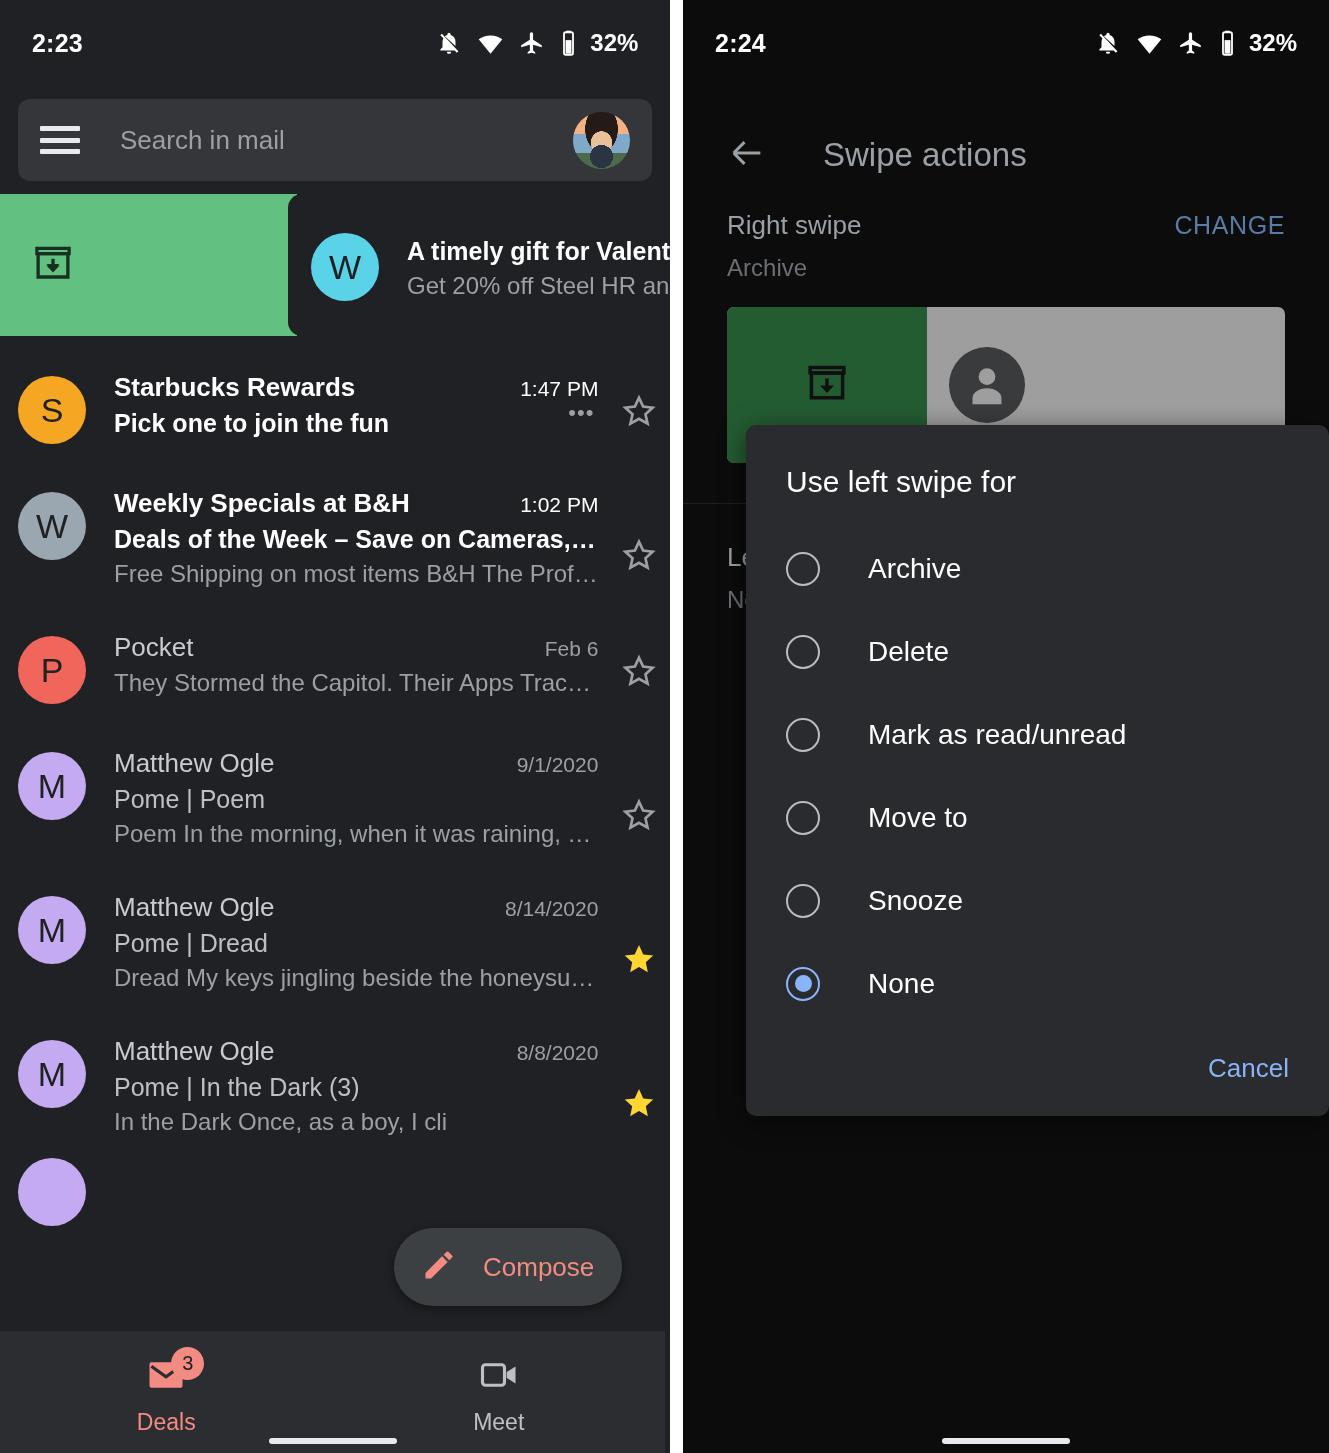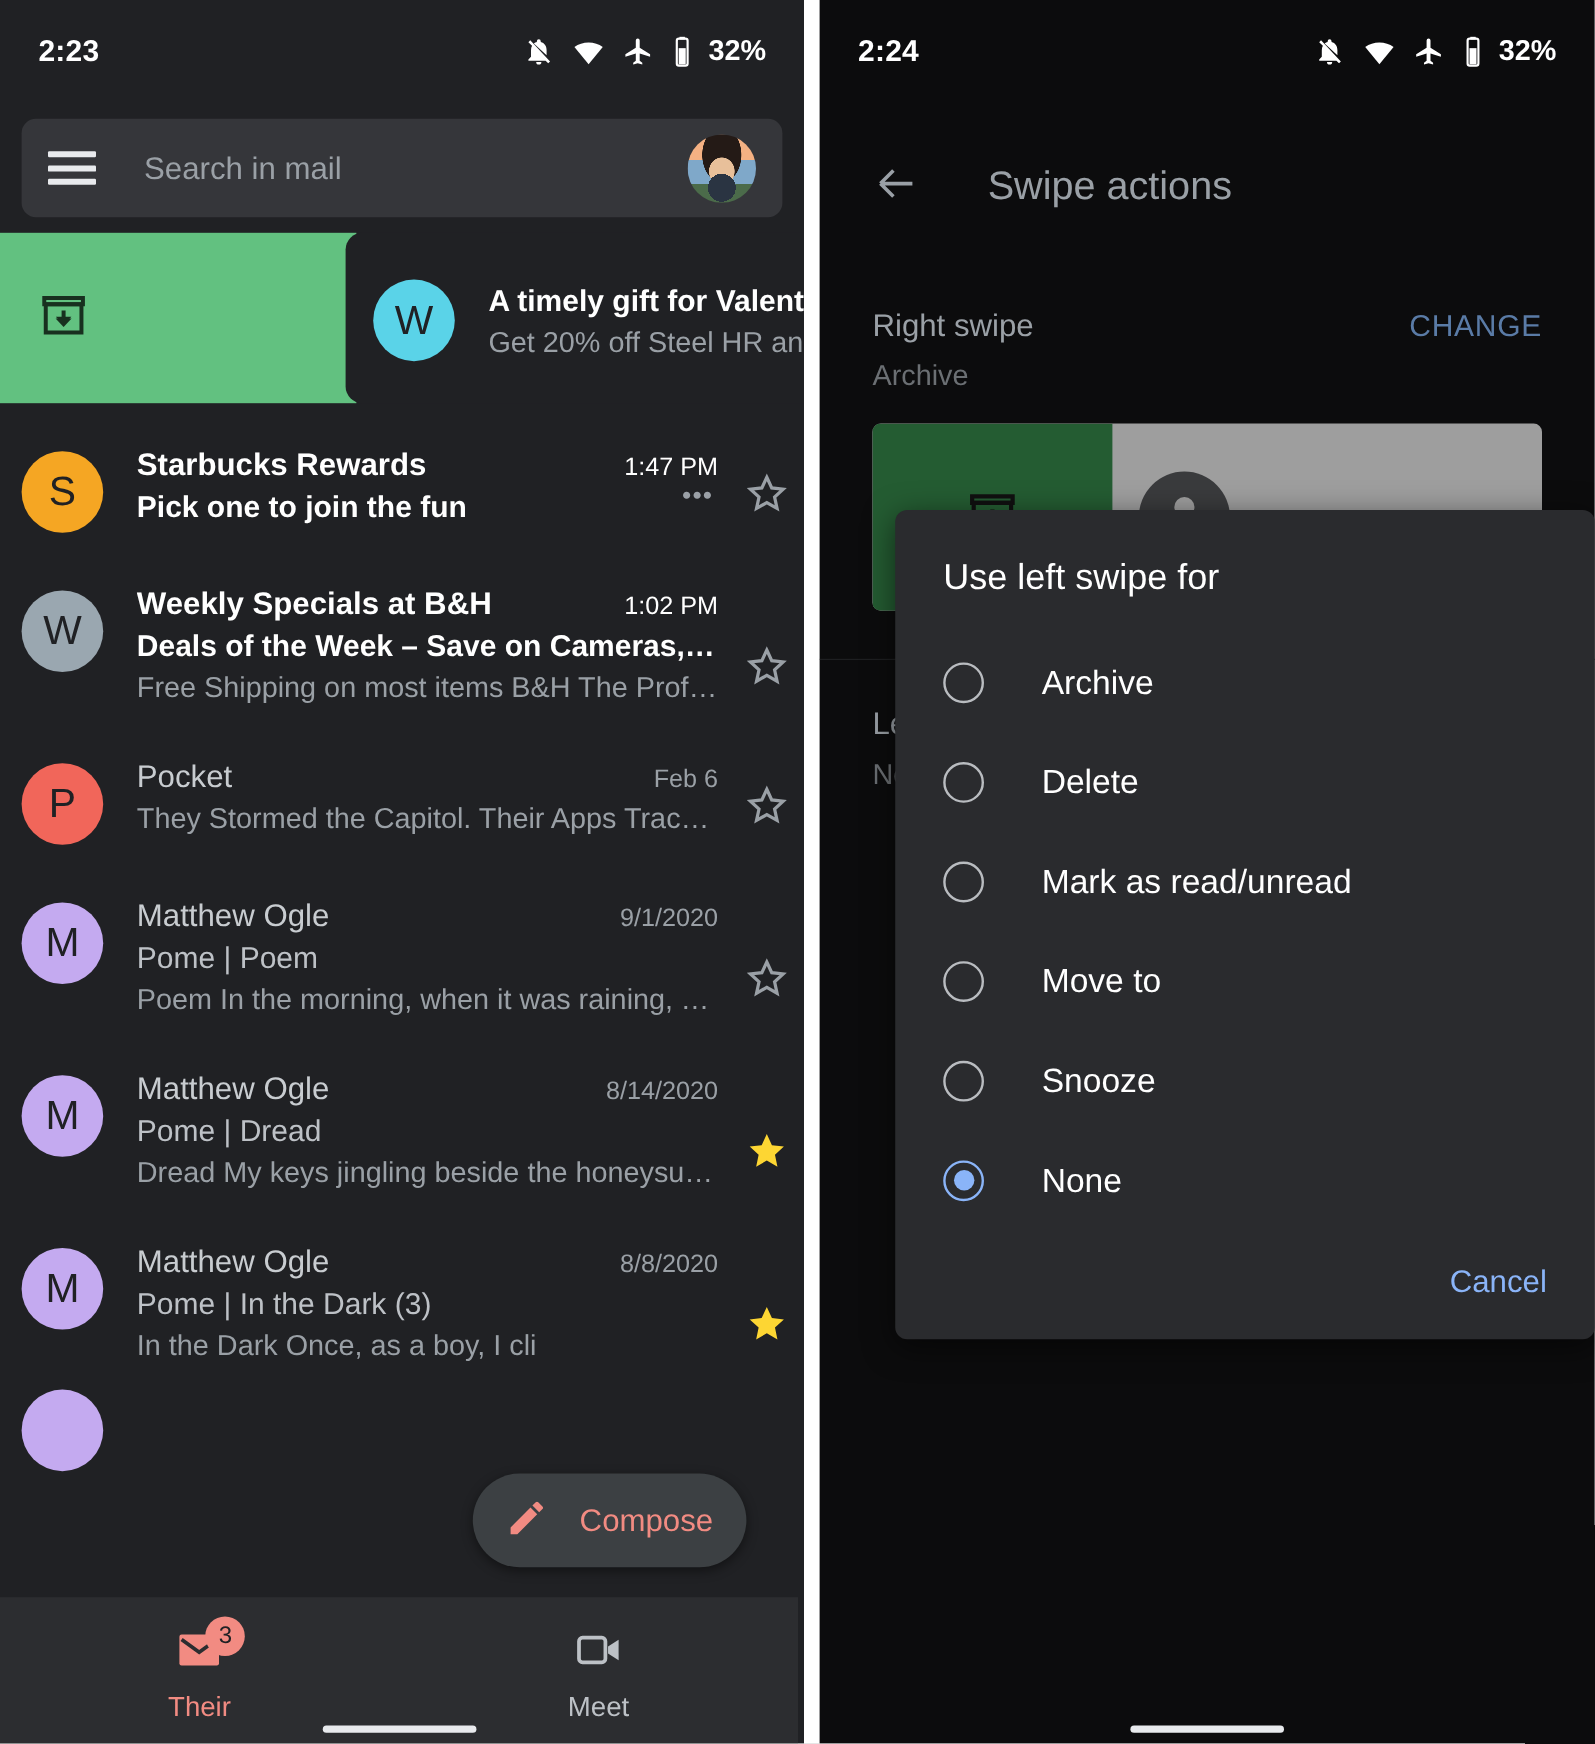--- a/index.html
+++ b/index.html
@@ -107,21 +107,21 @@
   .nav-label.inactive { color:#bdc1c6; }
   .home-indicator {
     position:absolute; bottom:9px; left:50%; transform:translateX(-50%);
     width:128px; height:6px; border-radius:3px; background:#e8eaed;
   }
 
   
   .appbar { height:110px; display:flex; align-items:center; padding:0 0 0 44px; margin-top:14px; }
   .appbar-title { margin-left:56px; font-size:33px; color:#9aa0a6; }
 
-  .setting-block { padding:0 44px; margin-top:46px; }
+  .setting-block { padding:0 44px; }
   .setting-head { display:flex; align-items:baseline; }
   .setting-title { font-size:26px; color:#9aa0a6; }
   .setting-change { margin-left:auto; font-size:25px; color:#5a7ba6; letter-spacing:.6px; }
   .setting-value { font-size:24px; color:#6b6f73; margin-top:13px; }
 
   .preview-card {
     margin:25px 44px 0 44px; height:156px; border-radius:7px;
     overflow:hidden; display:flex; background:#9e9e9e;
   }
   .preview-green { width:200px; background:#245c32; display:flex; align-items:center; justify-content:center; }
@@ -348,21 +348,21 @@
     <div class="nav-item">
       <div class="nav-icon-wrap">
         <span>
           <svg width="44" height="44" viewBox="0 0 24 24">
               <path fill="#f28b82" d="M4 5h16a1 1 0 0 1 1 1v12a1 1 0 0 1-1 1H4a1 1 0 0 1-1-1V6a1 1 0 0 1 1-1z"></path>
               <path fill="none" stroke="#2c2d30" stroke-width="1.7" d="M4 7.2 12 13l8-5.8"></path>
             </svg>
         </span>
         <span class="nav-badge">3</span>
       </div>
-      <span class="nav-label active">Their</span>
+      <span class="nav-label active">Deals</span>
     </div>
     <div class="nav-item">
       <div class="nav-icon-wrap">
         <span>
           <svg width="44" height="44" viewBox="0 0 24 24">
               <rect x="3" y="6.4" width="12" height="11.2" rx="1.6" fill="none" stroke="#bdc1c6" stroke-width="1.7"></rect>
               <path fill="#bdc1c6" d="M16.2 10.4 21 7.3v9.4l-4.8-3.1z"></path>
             </svg>
         </span>
       </div>

